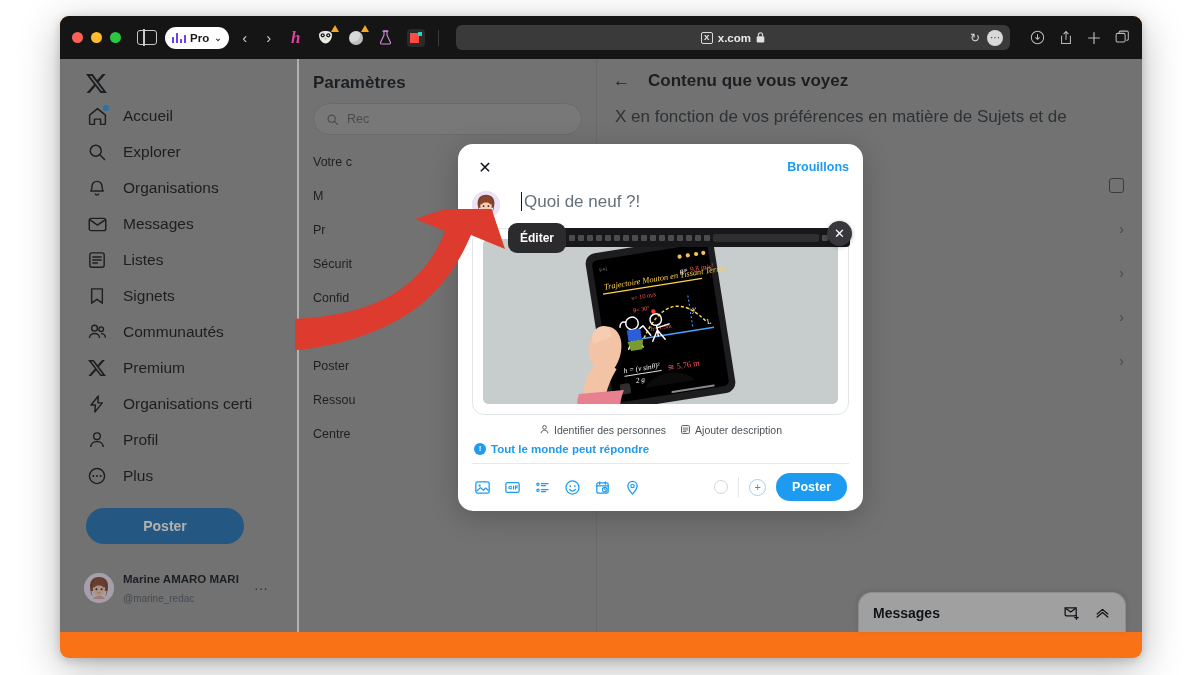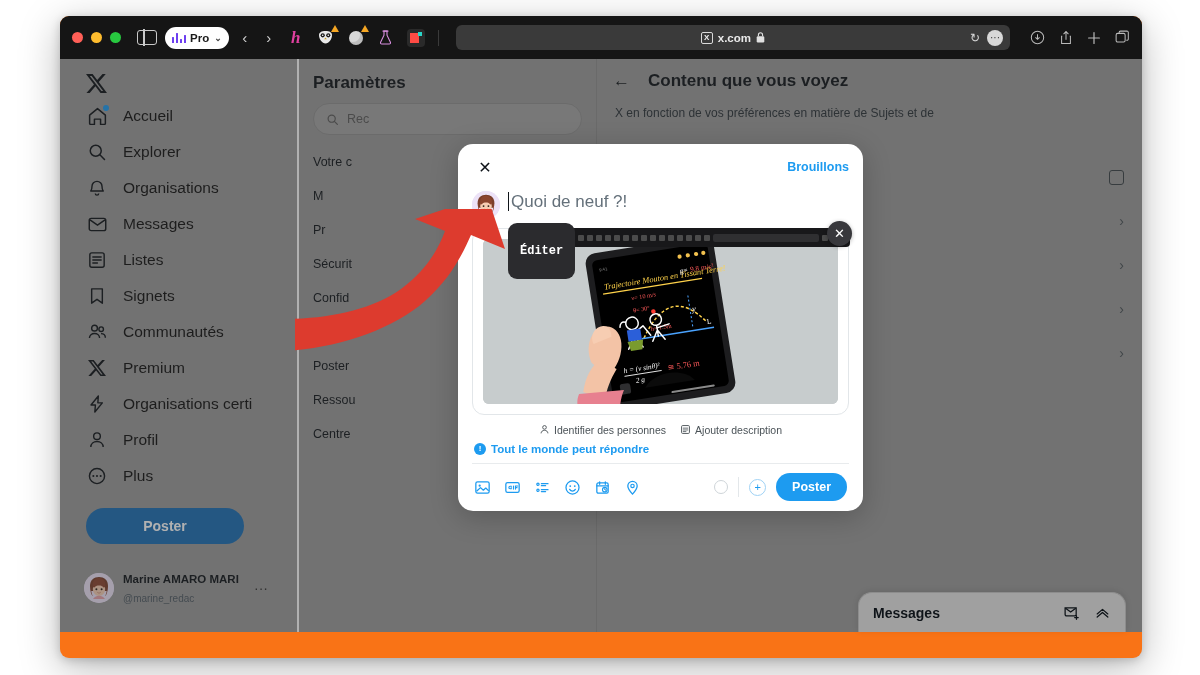--- a/index.html
+++ b/index.html
@@ -107,21 +107,21 @@
   .search-pill { margin: 0 14px 10px 14px; height:32px; border-radius:17px; background:#a3a3a3;
      border:1px solid #8f8f8f; display:flex; align-items:center; gap:8px; padding: 0 12px;
      font-size:12.5px; color:#5b5b5b; }
   .set-row { padding: 10px 14px; font-size:12.5px; color:#0f1419; white-space:nowrap; overflow:hidden; }
 
   
   #detail { flex:1; padding: 12px 0 0 0; position:relative; min-width:0; }
   .detail-head { display:flex; align-items:center; gap:18px; padding: 0 16px 14px 16px; }
   .back-arrow { font-size:17px; color:#0f1419; }
   .detail-title { font-size:17px; font-weight:700; color:#0f1419; }
-  .detail-desc { padding: 0 18px; font-size:12px; color:#2a3238; line-height:1.45; }
+  .detail-desc { padding: 0 18px; font-size:17px; color:#2a3238; line-height:1.45; }
   .detail-row { display:flex; align-items:center; justify-content:space-between;
      padding: 14px 18px; font-size:12.5px; color:#0f1419; }
   .checkbox { width:15px;height:15px;border:1.6px solid #3b4348;border-radius:3px; }
   .chev { color:#4a5257; font-size:14px; }
   .row-h { height:34px; }
 
   
   #msg-dock {
     position:absolute; right: 16px; bottom: 0; width: 268px; height: 40px;
     background:#a0a0a0; border:1px solid #8d8d8d; border-bottom:none;
@@ -136,21 +136,21 @@
   #compose {
     position:absolute; left: 398px; top: 85px; width: 405px;
     background:#fff; border-radius:15px; z-index: 20;
     box-shadow: 0 6px 28px rgba(0,0,0,.22);
     padding: 8px 14px 10px 14px;
   }
   .cmp-top { display:flex; align-items:center; justify-content:space-between; height:30px; }
   .cmp-close { font-size:16px; color:#0f1419; width:26px; height:26px;
     display:flex; align-items:center; justify-content:center; border-radius:50%; }
   .cmp-drafts { font-size:12.5px; font-weight:700; color:#1d9bf0; }
-  .cmp-body { display:flex; gap:11px; padding: 9px 0 0 0; }
+  .cmp-body { display:flex; gap:24px; padding: 9px 0 0 0; }
   .cmp-avatar { width:28px;height:28px;border-radius:50%;flex:0 0 28px;overflow:hidden;background:#e8def5; }
   .cmp-ph { font-size:17px; color:#64707a; padding-top:1px; position:relative; }
   .cmp-ph::before { content:""; position:absolute; left:-3px; top:1px; width:1.4px; height:19px; background:#0f1419; }
 
   .media-wrap { margin: 9px 0 0 0; border:1px solid #e2e6e9; border-radius:12px;
      padding: 10px; position:relative; background:#fff; }
   .media-x { position:absolute; right:8px; top:6px; width:12px;height:12px;border-radius:50%;
      background:#e8eaec; color:#6b757c; font-size:7px; display:flex;align-items:center;justify-content:center; }
   .media-img { width:100%; height:165px; border-radius:6px; overflow:hidden; display:block; }
 
@@ -158,21 +158,21 @@
   #edit-strip {
     position:absolute; left: 89px; top: 84px; width: 303px; height: 19px;
     background:#18181a; border-radius:4px; display:flex; align-items:center;
     gap:3px; padding: 0 4px; overflow:hidden; z-index: 22;
   }
   #edit-strip .sq { width:6px;height:6px;border-radius:1px;background:#4b4b4b;flex:0 0 auto; }
   #edit-strip .mini-url { flex:1 1 auto; height:8px; background:#2f2f31; border-radius:2px; min-width:10px; }
   #tooltip-edit {
     position:absolute; left: 50px; top: 79px; z-index: 24;
     background:#2b2b2e; color:#fff; font-size:12px; font-weight:700;
-    padding: 21px 12px; border-radius:9px;font-family:Liberation Mono, monospace;
+    padding: 8px 12px; border-radius:9px;
   }
   #strip-close {
     position:absolute; left: 369px; top: 77px; width:25px;height:25px;border-radius:50%;
     background:#38383c; color:#fff; display:flex;align-items:center;justify-content:center;
     font-size:13px; z-index: 25; box-shadow:0 1px 4px rgba(0,0,0,.3);
   }
 
   .cmp-meta { display:flex; align-items:center; justify-content:center; gap:14px; padding: 9px 0 0 0; }
   .cmp-meta span { font-size:10.5px; color:#4a5257; display:flex; align-items:flex-start; gap:4px; }
   .cmp-reply { display:flex; align-items:center; gap:5px; padding: 7px 0 8px 2px;

